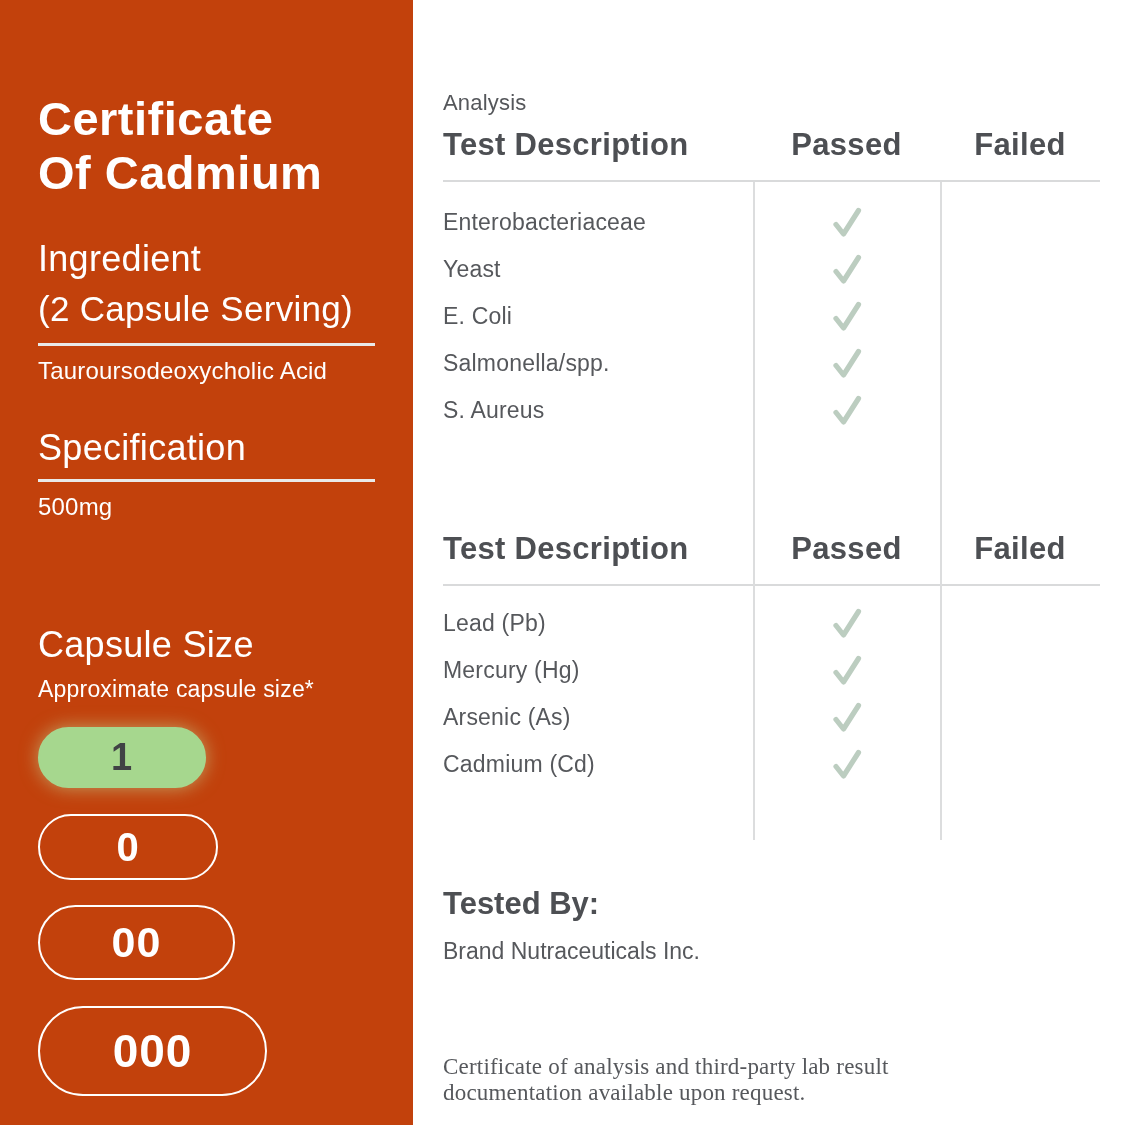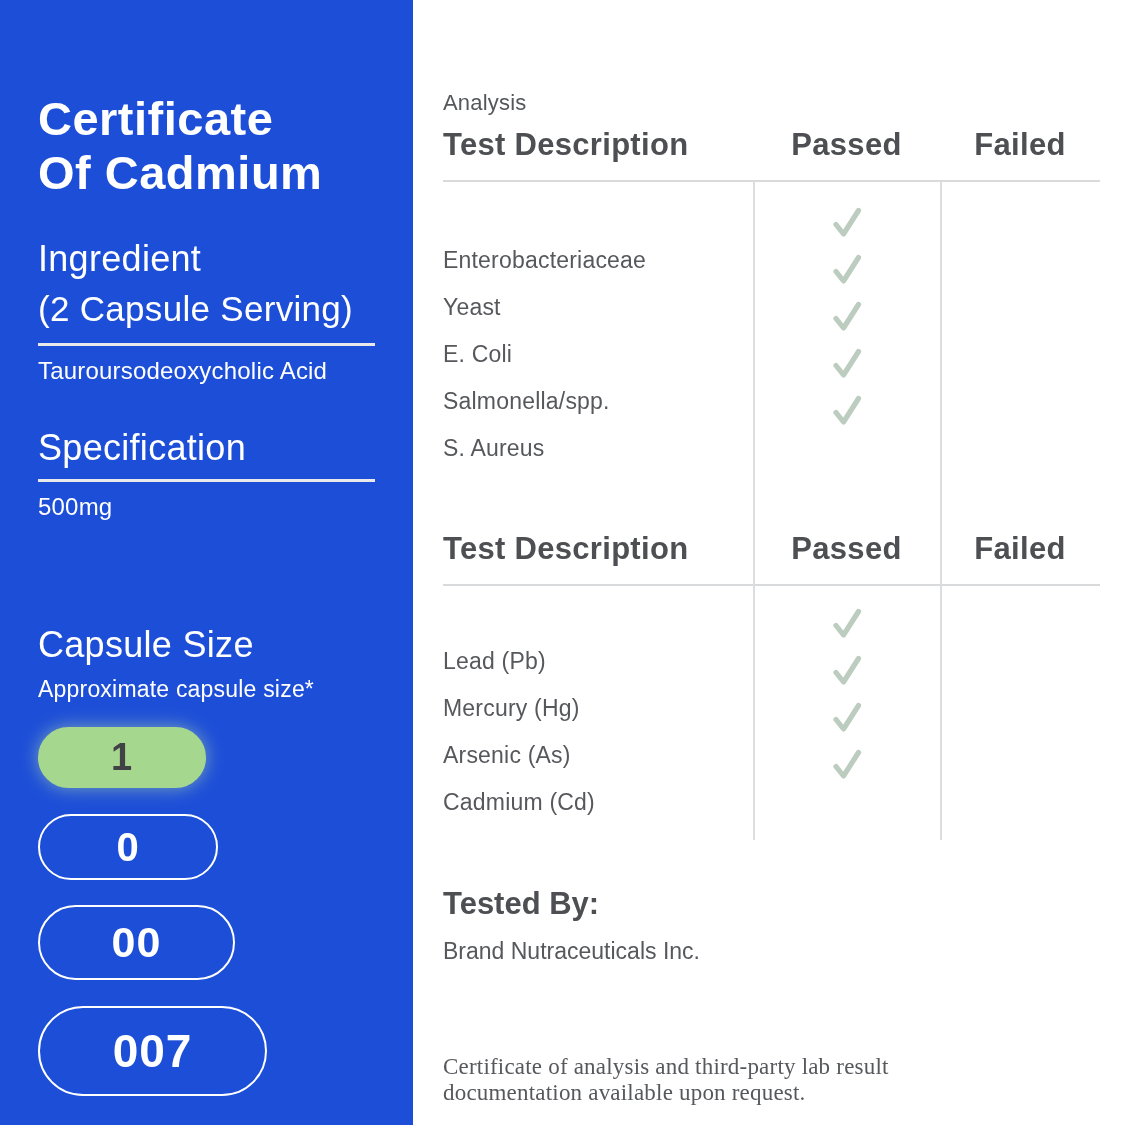--- a/index.html
+++ b/index.html
@@ -9,21 +9,21 @@
     background:#ffffff;
     position:relative;
     overflow:hidden;
     color:#54565a;
   }
   #stage { position:absolute; inset:0; width:1125px; height:1125px; }
 
   
   .sidebar {
     position:absolute; left:0; top:0; width:413px; height:1125px;
-    background:#1d4ed8;
+    background:#c2410c;
     color:#ffffff;
   }
   .sb-abs { position:absolute; left:38px; }
   .sb-title {
     top:92px;
     font-size:47px; font-weight:700; line-height:54px; letter-spacing:0.5px;
   }
   .sb-h2 { font-size:36px; font-weight:400; letter-spacing:0.3px; }
   .sb-sub { font-size:35px; font-weight:400; letter-spacing:0.3px; }
   .sb-body { font-size:24px; font-weight:400; letter-spacing:0.2px; }
@@ -81,21 +81,21 @@
   }
   .vline-1 { left:340px; }
   .vline-2 { left:527px; }
 
   .rows { position:absolute; left:30px; width:657px; }
   .rows-1 { top:198px; }
   .rows-2 { top:599px; }
   .trow { position:relative; height:47px; }
   .tname {
     position:absolute; left:0; top:50%; transform:translateY(-50%);
-    font-size:23px; color:#56585c; letter-spacing:0.2px; white-space:nowrap;margin-top:38px;
+    font-size:23px; color:#56585c; letter-spacing:0.2px; white-space:nowrap;
   }
   .tcell {
     position:absolute; top:0; height:47px;
     display:flex; align-items:center; justify-content:center;
   }
   .tcell.passed { left:310px; width:187px; }
   .tcell.failed { left:497px; width:160px; }
   .check { display:inline-flex; }
 
   .tested-heading { left:30px; top:886px; font-size:31px; font-weight:700; color:#4d4f53; }
@@ -125,21 +125,21 @@
     <div class="sb-rule rule-2"></div>
     <div class="sb-abs sb-body spec-value">500mg</div>
 
     <div class="sb-abs sb-h2 capsule-heading">Capsule Size</div>
     <div class="sb-abs sb-body capsule-sub">Approximate capsule size*</div>
 
     <div class="pills">
         <div class="pill selected">1</div>
         <div class="pill">0</div>
         <div class="pill">00</div>
-        <div class="pill">007</div>
+        <div class="pill">000</div>
       </div>
   </aside>
 
   <main class="main">
 
     <div class="m-abs section-label label-1">Analysis</div>
     <div class="m-abs head-row-1" style="left:0; width:712px;">
       <span class="col-head head-desc">Test Description</span>
       <span class="col-head head-passed">Passed</span>
       <span class="col-head head-failed">Failed</span>

